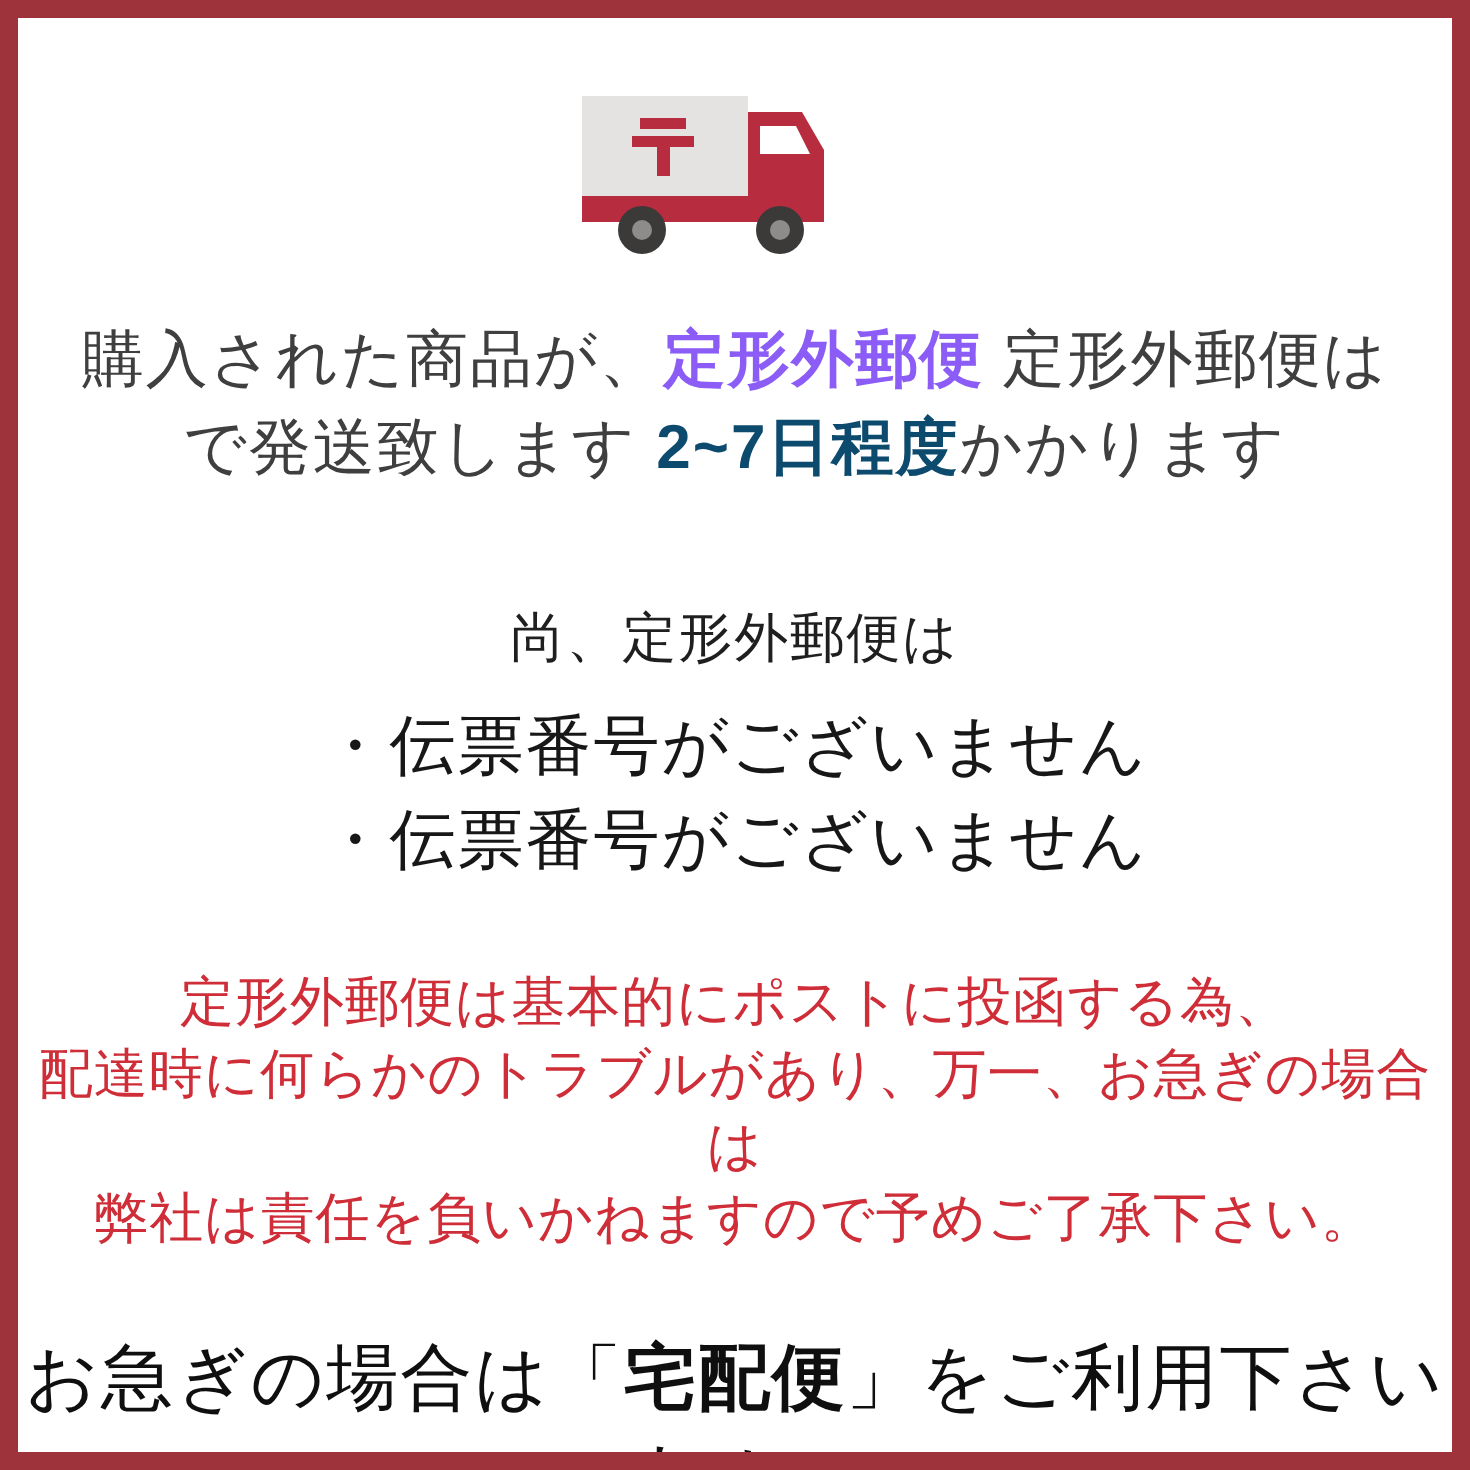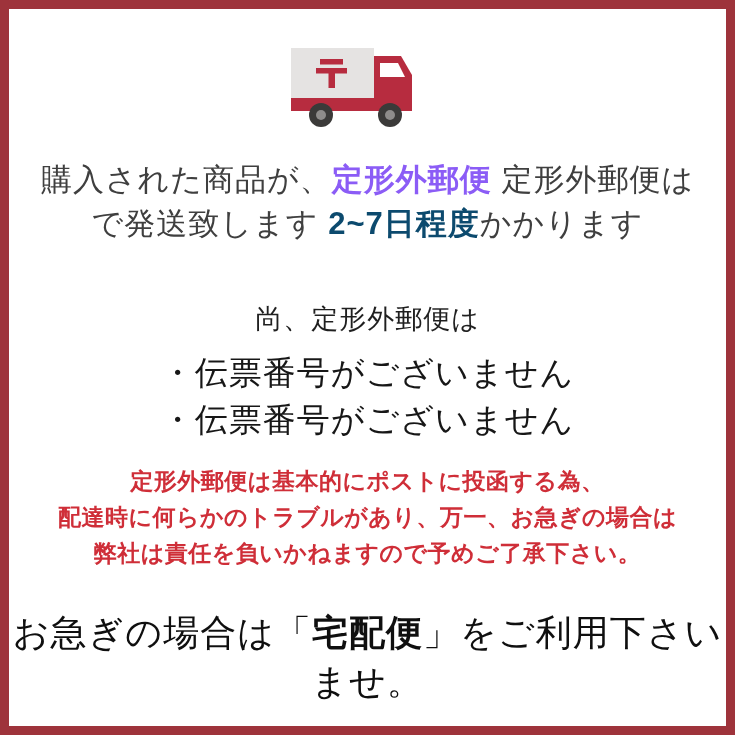--- a/index.html
+++ b/index.html
@@ -16,21 +16,21 @@
     display:flex;flex-direction:column;
     align-items:center;
     text-align:center;
   }
   .truck-wrap{margin-top:33px;line-height:0;}
   .intro{margin-top:30px;font-size:31px;line-height:44px;color:#3f3f3f;letter-spacing:1px;}
   .intro .b{font-weight:bold;color:#8b5cf6;}
   .intro .red-b{font-weight:bold;color:#0c4a6e;}
   .notice-heading{margin-top:55px;font-size:27px;color:#1f1f1f;letter-spacing:1px;}
   .bullets{margin-top:12px;font-size:33px;line-height:47px;color:#171717;letter-spacing:1px;}
-  .warning{margin-top:20px;font-size:23px;line-height:36px;font-weight:bold;color:#cf2e38;letter-spacing:0.5px;}
+  .warning{margin-top:40px;font-size:27px;line-height:36px;font-weight:normal;color:#cf2e38;letter-spacing:0.5px;}
   .footer-line{margin-top:38px;font-size:36px;color:#0f0f0f;letter-spacing:1px;}
   .footer-line .b{font-weight:bold;}
   .seg{display:inline;}
 </style>
 </head>
 <body>
 
 <div class="page">
 
   <div class="truck-wrap">

